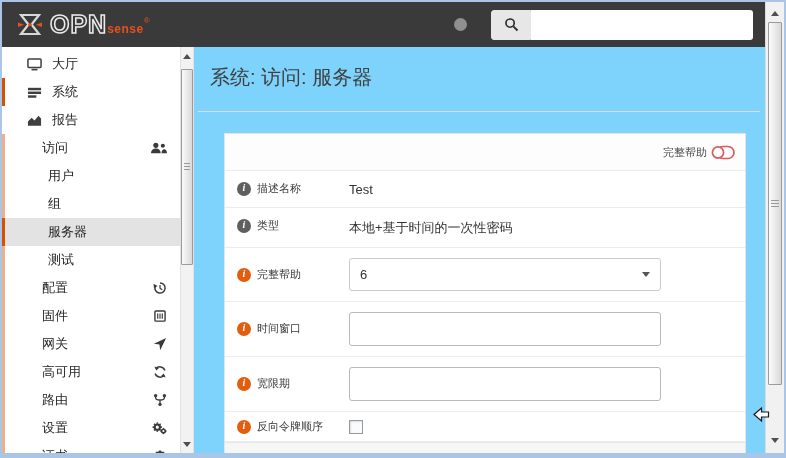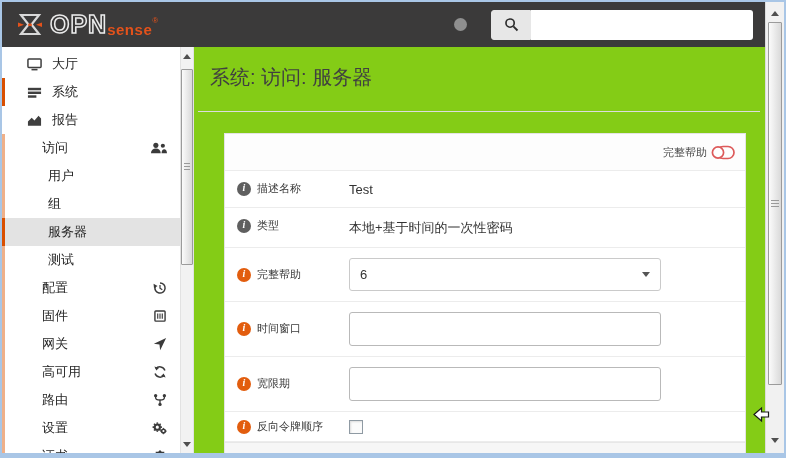--- a/index.html
+++ b/index.html
@@ -9,21 +9,21 @@
     background:#fff; display:flex; overflow:hidden; }
   .left-col { flex:1; display:flex; flex-direction:column; min-width:0;justify-content:flex-end; }
 
   
   .topbar { height:45px; background:#3b3a3a; display:flex; align-items:center;
     padding:0 12px 0 14px; flex:none; }
   .logo { display:flex; align-items:center; margin-right:auto; cursor:pointer; }
   .logo-hg { margin-right:6px; }
   .brand-white { font-size:25px; font-weight:bold; letter-spacing:1px;
     color:transparent; -webkit-text-stroke:1.5px #ececec; line-height:1; }
-  .brand-orange { font-size:15px; font-weight:bold; color:#e4521b; line-height:1;
+  .brand-orange { font-size:12px; font-weight:bold; color:#e4521b; line-height:1;
     margin-top:9px; letter-spacing:.5px; }
   .brand-reg { font-size:8px; color:#e4521b; margin-top:-8px; }
   .hostname { color:#d2d2d2; font-size:13px; margin-right:22px; }
   .status-dot { width:13px; height:13px; border-radius:50%; background:#8f8f8f;
     margin-right:24px; flex:none; }
   .searchbox { display:flex; height:30px; width:262px; flex:none; }
   .search-btn { width:40px; background:#e7e7e7; border:1px solid #e7e7e7;
     border-radius:3px 0 0 3px; display:flex; align-items:center; justify-content:center; }
   .search-input { flex:1; border:none; border-radius:0 3px 3px 0; background:#fff;
     font-size:13px; padding:0 8px; outline:none; }
@@ -55,21 +55,21 @@
   .tri-down { width:0; height:0; border-left:4px solid transparent;
     border-right:4px solid transparent; border-top:5px solid #4f4f4f; }
   .sb-thumb { position:absolute; left:0; width:100%;
     background:linear-gradient(90deg,#fbfbfb,#d9d9d9); border:1px solid #9b9b9b;
     border-radius:1px; }
   .sb-thumb::after { content:""; position:absolute; left:2px; right:2px; top:50%;
     margin-top:-4px; height:7px;
     background:repeating-linear-gradient(#9a9a9a 0 1px, transparent 1px 3px); }
 
   
-  .content { flex:1; min-width:0; display:flex; flex-direction:column; overflow:hidden; background:#84cc16;gap:8px; }
+  .content { flex:1; min-width:0; display:flex; flex-direction:column; overflow:hidden; background:#7dd3fc;gap:8px; }
   .page-title { font-size:20px; color:#404040; font-weight:normal;
     padding:17px 0 0 16px; }
   .title-hr { border:0; border-top:1px solid #dcdcdc; margin:12px 5px 0 4px; }
   .card { flex:1; margin:13px 19px 0 30px; border:1px solid #e4e4e4; border-bottom:none;
     display:flex; flex-direction:column; min-height:0; background:#fff; }
   .help-band { height:37px; flex:none; display:flex; align-items:center;
     justify-content:flex-end; padding-right:10px; border-bottom:1px solid #ececec;
     background:#fdfdfd; cursor:pointer; }
   .help-label { font-size:11px; color:#4a4a4a; margin-right:4px; }
   .form-row { display:flex; align-items:flex-start; padding:10px 12px;

